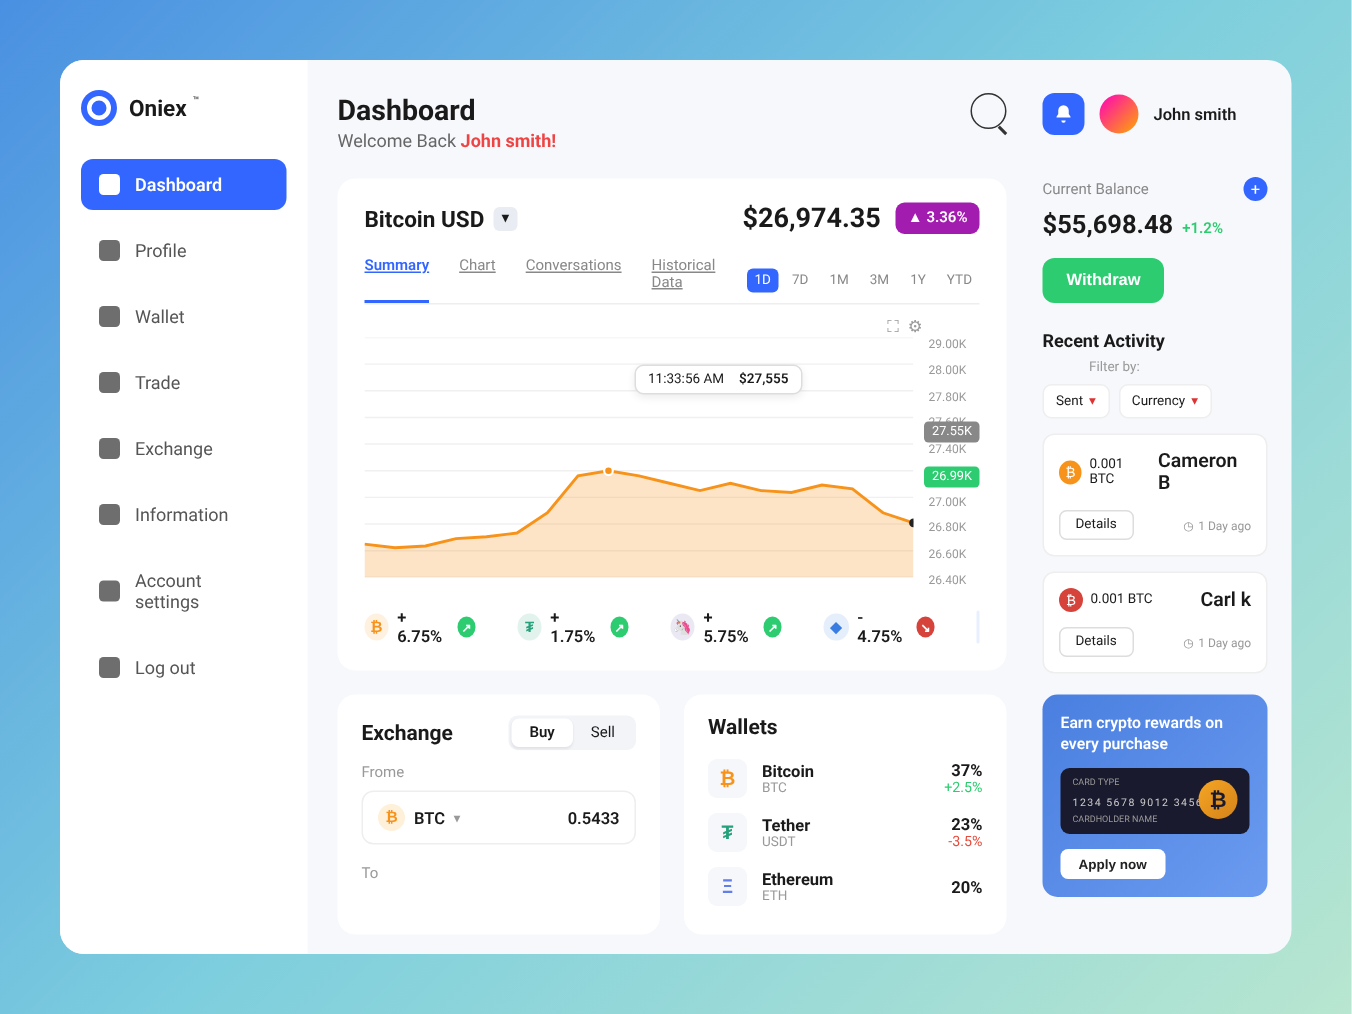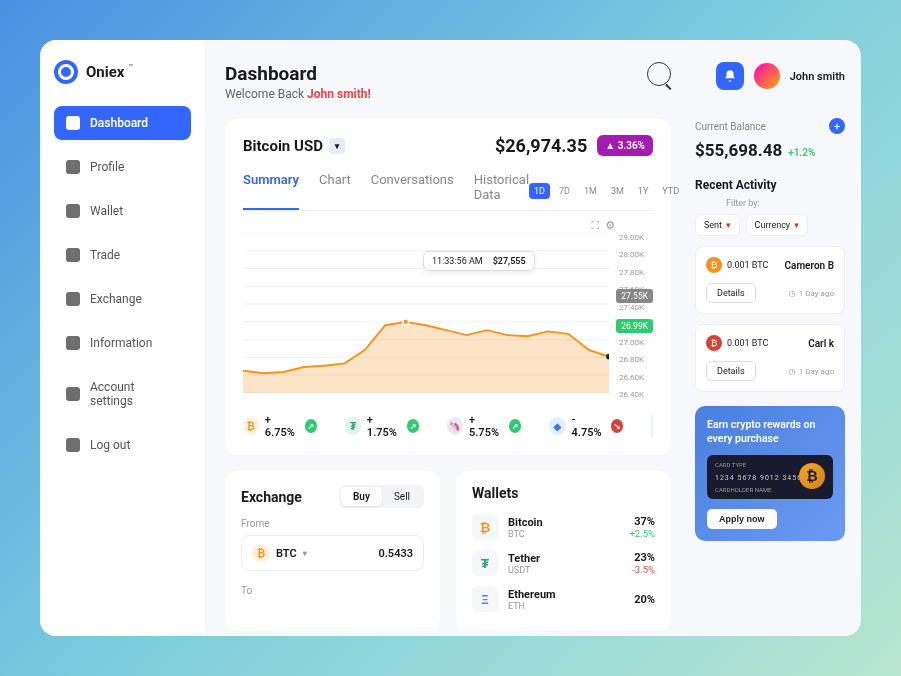--- a/index.html
+++ b/index.html
@@ -131,21 +131,21 @@
   font-weight:600;
 }
 .tabs-row {
   display: flex;
   justify-content: space-between;
   align-items: center;
   margin-top: 16px;
   border-bottom: 1px solid #eee;
 }
 .tabs { display: flex; gap: 20px; }
-.tab { font-size: 13px; color: #888; padding-bottom: 8px; cursor: pointer; }
+.tab { font-size: 10px; color: #888; padding-bottom: 8px; cursor: pointer; text-decoration: underline; }
 .tab.active { color: #3366FF; border-bottom: 2px solid #3366FF; font-weight:600;}
 .ranges { display: flex; gap: 4px; align-items: center; }
 .range { font-size: 9px; color: #888; padding: 3px 5px; cursor: pointer; }
 .range.active { background: #3366FF; color:#fff; border-radius:4px; }
 
 .chart-wrap {
   position: relative;
   height: 180px;
   margin-top: 8px;
 }
@@ -272,21 +272,21 @@
 .wallet-pct { font-size:11px; font-weight:700; text-align:right;}
 .wallet-chg { font-size:9.5px; text-align:right;}
 .pos { color:#2ECC71; } .neg { color:#E74C3C; }
 
 .right {
   width: 170px;
   padding: 22px 16px 22px 4px;
   flex-shrink: 0;
 }
 .right-top {
-  display:flex; gap:10px; align-items:center; justify-content:flex-end;
+  display:flex; gap:10px; align-items:center; justify-content:flex-start;
   margin-bottom: 28px;
 }
 .bell {
   width:28px; height:28px;
   background:#3366FF;
   border-radius:8px;
   display:flex; align-items:center; justify-content:center;
   color:#fff;
 }
 .avatar {
@@ -320,21 +320,21 @@
   border-radius:6px; padding:5px 8px;
   font-size:9px; display:flex; align-items:center; gap:4px;
   cursor:pointer;
 }
 .activity {
   border:1px solid #eee; border-radius:8px;
   padding:10px; margin-top:10px;
   background:#fff;
 }
 .act-top { display:flex; align-items:center; gap:6px; font-size:9px; justify-content:space-between;}
-.act-user { font-weight:600; font-size:10px;}
+.act-user { font-weight:600; font-size:13px;}
 .act-bot { display:flex; justify-content:space-between; align-items:center; margin-top:10px;}
 .details-btn {
   border:1px solid #ddd; border-radius:5px;
   padding:4px 10px; font-size:9px; cursor:pointer;text-align:right;
 }
 .act-time { font-size:8px; color:#999; display:flex; align-items:center; gap:3px;}
 .promo {
   background: linear-gradient(135deg,#4A7FE0,#6B9BF0);
   border-radius:10px; padding:12px;
   margin-top:14px; color:#fff;
@@ -603,20 +603,21 @@
     </div>
 
     <div class="balance-head">
       <span>Current Balance</span>
       <span class="plus-btn">+</span>
     </div>
     <div class="balance-amt">
       <span>$55,698.48</span>
       <span class="balance-chg">+1.2%</span>
     </div>
+    <button class="withdraw-btn">Withdraw</button>
 
     <div class="ra-title">Recent Activity</div>
     <div class="filter-lbl">Filter by:</div>
     <div class="filter-row">
       <div class="filter-btn">
           <span>Sent</span>
           <span style="color:#d33">▾</span>
         </div>
       <div class="filter-btn">
           <span>Currency</span>

